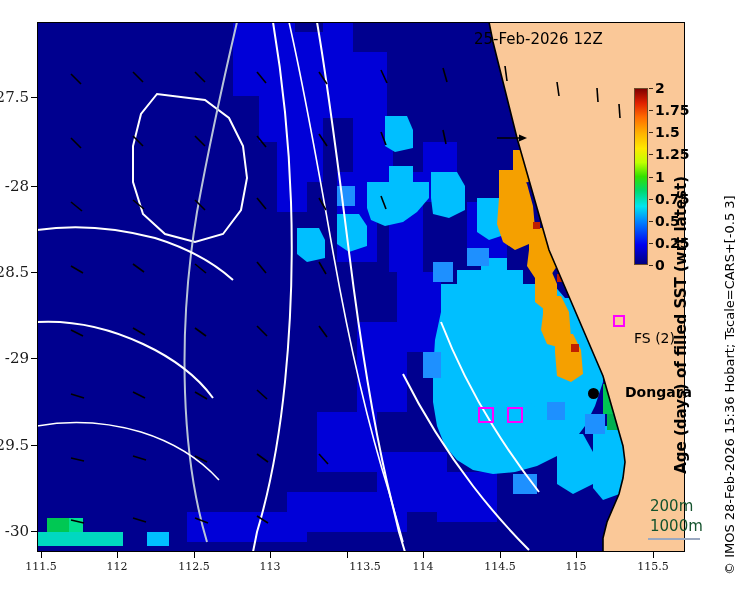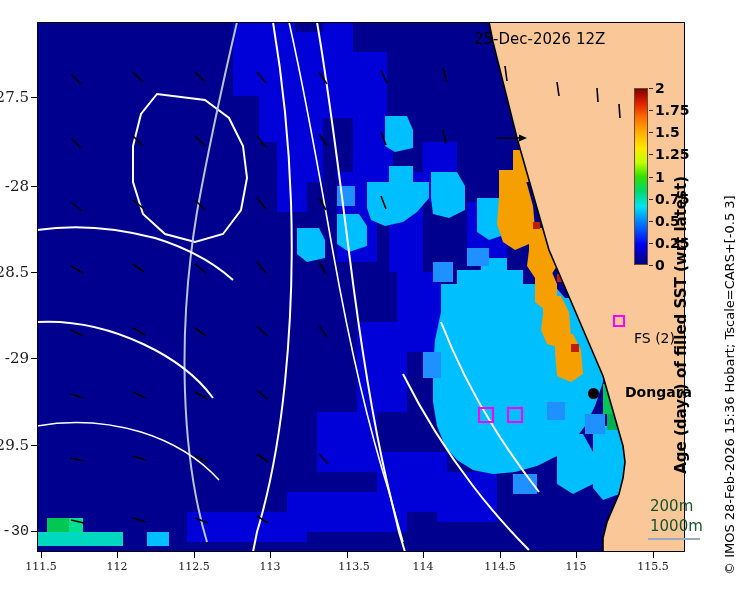--- a/index.html
+++ b/index.html
@@ -261,41 +261,41 @@
   <div class="tick xtick" style="left:347px;"></div>
   <div class="tick xtick" style="left:423px;"></div>
   <div class="tick xtick" style="left:500px;"></div>
   <div class="tick xtick" style="left:576px;"></div>
   <div class="tick xtick" style="left:653px;"></div>
 
   <div class="xlab" style="left:41px;">111.5</div>
   <div class="xlab" style="left:117px;">112</div>
   <div class="xlab" style="left:194px;">112.5</div>
   <div class="xlab" style="left:270px;">113</div>
-  <div class="xlab" style="left:354px;">113.5</div>
+  <div class="xlab" style="left:365px;">113.5</div>
   <div class="xlab" style="left:423px;">114</div>
   <div class="xlab" style="left:500px;">114.5</div>
   <div class="xlab" style="left:576px;">115</div>
   <div class="xlab" style="left:653px;">115.5</div>
 
   <div class="tick ytick" style="top:97px;"></div>
   <div class="tick ytick" style="top:186px;"></div>
   <div class="tick ytick" style="top:272px;"></div>
   <div class="tick ytick" style="top:358px;"></div>
   <div class="tick ytick" style="top:445px;"></div>
   <div class="tick ytick" style="top:531px;"></div>
 
   <div class="ylab" style="top:97px;">-27.5</div>
   <div class="ylab" style="top:186px;">-28</div>
   <div class="ylab" style="top:272px;">-28.5</div>
   <div class="ylab" style="top:358px;">-29</div>
   <div class="ylab" style="top:445px;">-29.5</div>
-  <div class="ylab" style="top:531px;font-family:Liberation Mono, monospace;">-30</div>
-
-  <div class="anno" id="date-stamp">25-Dec-2026 12Z</div>
+  <div class="ylab" style="top:531px;">-30</div>
+
+  <div class="anno" id="date-stamp">25-Feb-2026 12Z</div>
 
 
   <svg id="vel-arrow" viewBox="0 0 30 10">
     <line x1="0" y1="5" x2="24" y2="5" stroke="#000" stroke-width="1.5"></line>
     <polygon points="30,5 22,1.5 22,8.5" fill="#000"></polygon>
   </svg>
 
   <div id="dongara-dot"></div>
   <div class="anno" id="dongara-label">Dongara</div>
 

